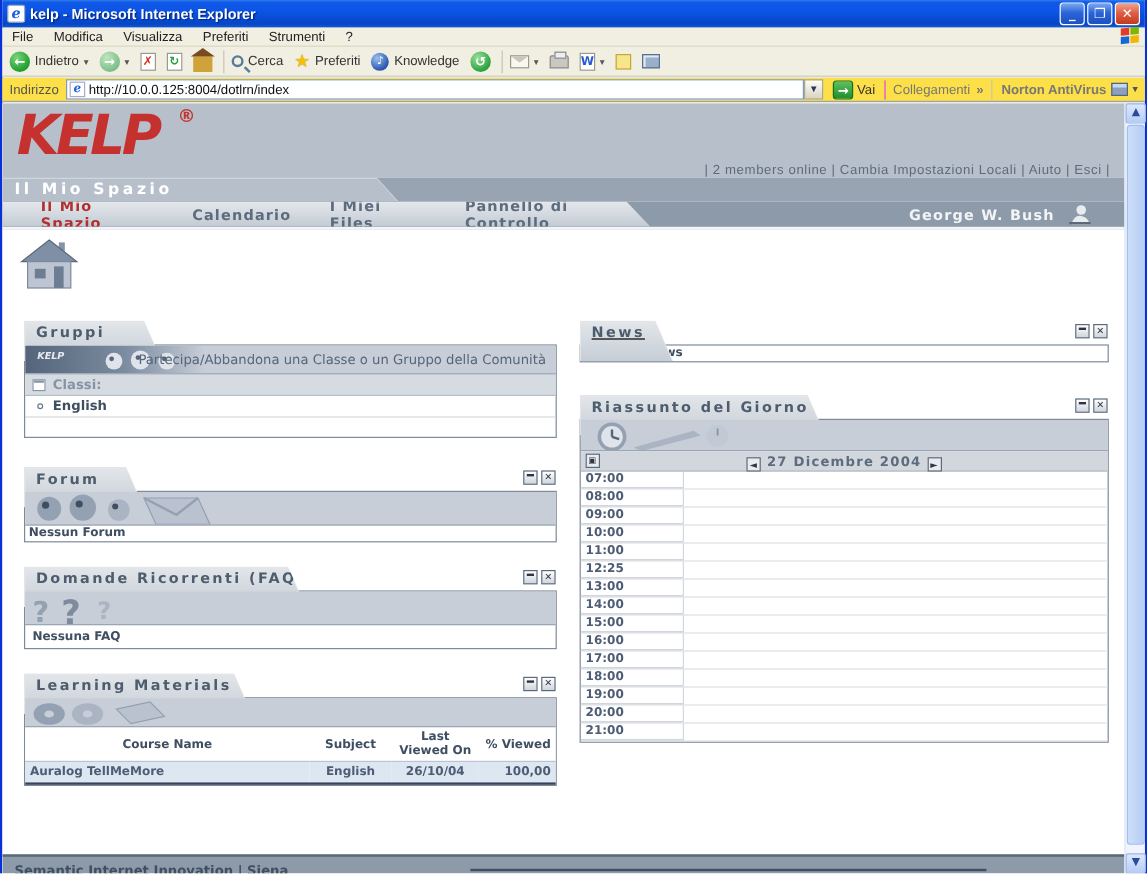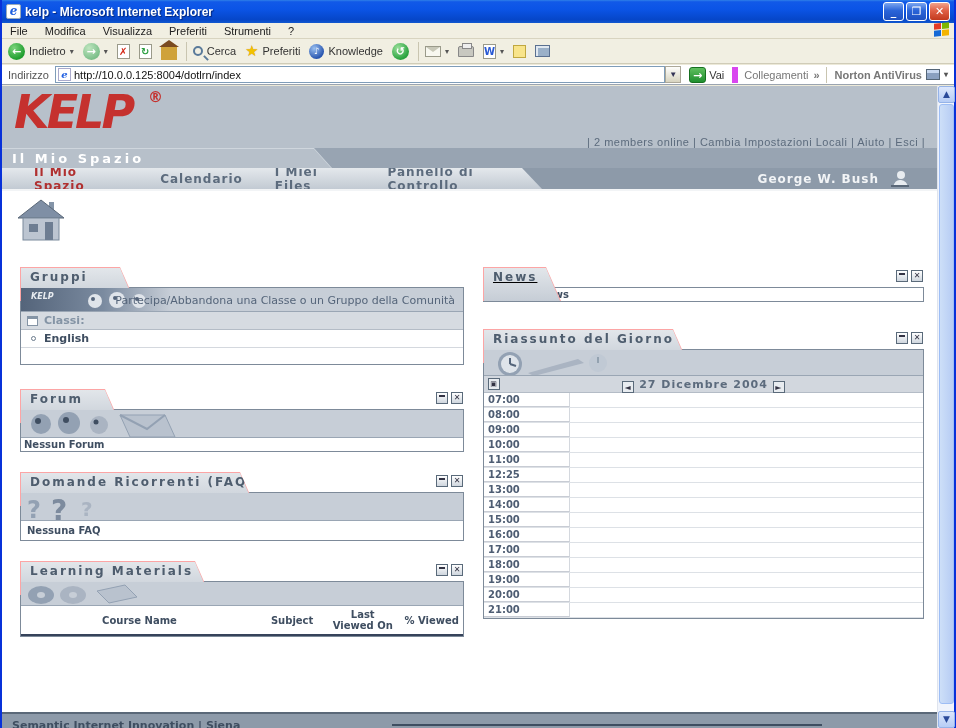--- a/index.html
+++ b/index.html
@@ -45,29 +45,29 @@
   .env { width:16px; height:11px; background:#f8f8f0; border:1px solid #9a9a8a; position:relative; }
   .env::after { content:""; position:absolute; left:0; top:0; border-left:7px solid transparent; border-right:7px solid transparent; border-top:5px solid #c8c8b8; }
   .printer { width:16px; height:11px; background:#c8c8c0; border:1px solid #888; border-radius:2px 2px 0 0; position:relative; }
   .printer::before { content:""; position:absolute; top:-4px; left:3px; width:8px; height:4px; background:#eee; border:1px solid #888; }
   .note { width:13px; height:13px; background:#f8e48a; border:1px solid #c0a840; }
   .msgr { width:15px; height:12px; background:#9ab0c8; border:1px solid #5a7090; box-shadow:inset 2px 2px 0 #e0e8f0; }
   .tsep { width:1px; height:19px; background:#c9c5b0; margin:0 6px 0 0; }
   .dd { color:#555; font-size:8px; }
 
   
-  .addrbar { position:absolute; top:65px; left:0; width:100%; height:20px; background:#ffffff;
+  .addrbar { position:absolute; top:65px; left:0; width:100%; height:20px; background:#fde047;
     border-bottom:1px solid #9aa4b0; display:flex; align-items:center; font-size:11px; color:#555; }
   .addr-label { padding:0 6px; }
   .addr-combo { flex:1; max-width:660px; height:17px; background:#fff; border:1px solid #7f9db9; display:flex; align-items:center; padding-left:2px; color:#111; }
   .addr-combo .ie-ico { width:13px; height:13px; background:#fff; border:1px solid #aac; color:#1e5ee0; font:bold italic 10px/11px "DejaVu Serif",serif; text-align:center; margin-right:3px; }
   .combo-btn { width:16px; height:17px; background:linear-gradient(180deg,#fdfdfb,#d8d4c0); border:1px solid #aca899; font-size:8px; color:#335; text-align:center; line-height:16px; }
   .vai { display:flex; align-items:center; gap:3px; margin:0 8px; color:#333; }
   .vai .go { width:17px; height:16px; background:linear-gradient(180deg,#5fbf5f,#1f8f2f); border:1px solid #177020; border-radius:3px; color:#fff; font:bold 11px/15px "DejaVu Sans",sans-serif; text-align:center; }
-  .links-zone { display:flex; align-items:center; gap:5px; color:#777; padding:0 6px; border-left:6px solid #d946ef; height:16px; }
+  .links-zone { display:flex; align-items:center; gap:5px; color:#777; padding:0 6px; border-left:1px solid #d946ef; height:16px; }
   .nav-zone { display:flex; align-items:center; gap:4px; color:#777; padding:0 6px 0 8px; border-left:1px solid #c9c5b0; height:16px;font-weight:bold; }
   .nav-ico { width:14px; height:11px; background:#8aa0c0; border:1px solid #567; box-shadow:inset 0 3px 0 #c8d8f0; }
 
   
   .page { position:absolute; top:86px; left:0; width:937px; height:642px; background:#fff; overflow:hidden; }
 
   .pg-header { position:absolute; top:0; left:0; width:100%; height:62px; background:#b7c0ca; }
   .kelp-logo { position:absolute; left:12px; top:2px; color:#c5312e; font:bold italic 46px/48px "DejaVu Sans",sans-serif; letter-spacing:-3px; }
   .kelp-reg { position:absolute; left:146px; top:2px; color:#c5312e; font:bold 15px "DejaVu Sans",sans-serif; }
   .kelp-tag { position:absolute; left:165px; top:23px; color:#4e5d6e; font:bold 15px "DejaVu Sans",sans-serif; letter-spacing:1px; }
@@ -82,21 +82,21 @@
   .subtab { position:absolute; left:0; top:0; width:540px; height:21px; background:linear-gradient(180deg,#e4e8ec,#c2cad3); clip-path:polygon(0 0,calc(100% - 20px) 0,100% 100%,0 100%); display:flex; align-items:center; }
   .subtab a { font:bold 12px "DejaVu Sans",sans-serif; letter-spacing:1px; color:#5c6b7d; text-decoration:none; margin-left:32px; }
   .subtab a.active { color:#b03030; }
   .userbox { position:absolute; right:30px; top:2px; color:#f2f4f6; font:bold 12px "DejaVu Sans",sans-serif; letter-spacing:1px; display:flex; align-items:center; gap:8px; }
 
   .home-ico { position:absolute; left:14px; top:112px; }
 
   
   .portlet { position:absolute; font-family:"DejaVu Sans",sans-serif; }
   .phead { position:relative; height:20px; }
-  .ptab { position:absolute; left:0; top:0; height:34px; background:#fca5a5; clip-path:polygon(0 0,calc(100% - 15px) 0,100% 100%,0 100%); }
+  .ptab { position:absolute; left:0; top:0; height:34px; background:#e5e5e5; clip-path:polygon(0 0,calc(100% - 15px) 0,100% 100%,0 100%); }
   .ptab::after { content:""; position:absolute; inset:1px 1px 0 1px; background:linear-gradient(180deg,#e2e6ea,#c6cdd6); clip-path:polygon(0 0,calc(100% - 14px) 0,100% 100%,0 100%); }
   .ptab span { position:relative; z-index:1; display:block; padding:3px 20px 0 10px; color:#4e5d6e; font:bold 12px "DejaVu Sans",sans-serif; letter-spacing:2px; white-space:nowrap; }
   .pbtns { position:absolute; right:1px; top:3px; display:flex; gap:3px; }
   .pbtn { width:12px; height:12px; border:1px solid #5a6a7a; background:linear-gradient(180deg,#fff,#cfd6de); font:bold 8px/10px "DejaVu Sans",sans-serif; color:#334; text-align:center; }
   .pbtn .bar { display:block; margin:2px auto 0; width:6px; height:2px; background:#334; }
   .pbody { border:1px solid #7d8a99; background:#fff; }
   .banner { position:relative; background:#c7ced7; border-bottom:1px solid #9aa6b4; overflow:hidden; }
   .banner .darkblock { position:absolute; left:0; top:0; bottom:0; width:150px; background:linear-gradient(90deg,#54647a 0%,#7b8ba0 55%,rgba(199,206,215,0)); }
   .banner .blink { position:absolute; right:8px; top:50%; transform:translateY(-50%); color:#55657a; font-size:11px; }
   .banner svg { position:absolute; left:4px; top:1px; }
@@ -382,20 +382,26 @@
           </svg>
         </div>
         <table class="lm-table">
           <tbody>
               <tr>
             <th style="width:52%;">Course Name</th>
             <th style="width:15%;">Subject</th>
             <th style="width:16%; white-space:normal; max-width:60px;">Last Viewed On</th>
             <th style="width:14%; text-align:right;">% Viewed</th>
           </tr>
+          <tr>
+            <td>Auralog TellMeMore</td>
+            <td style="text-align:center;">English</td>
+            <td style="text-align:center;">26/10/04</td>
+            <td style="text-align:right;">100,00</td>
+          </tr>
         </tbody>
           </table>
         <div class="lm-bottom"></div>
       </div>
     </div>
 
     <div class="portlet" style="left:481px; top:181px; width:441px;">
       <div class="phead">
         <div class="ptab" style="width:78px;text-decoration:underline;">
             <span>News</span>

